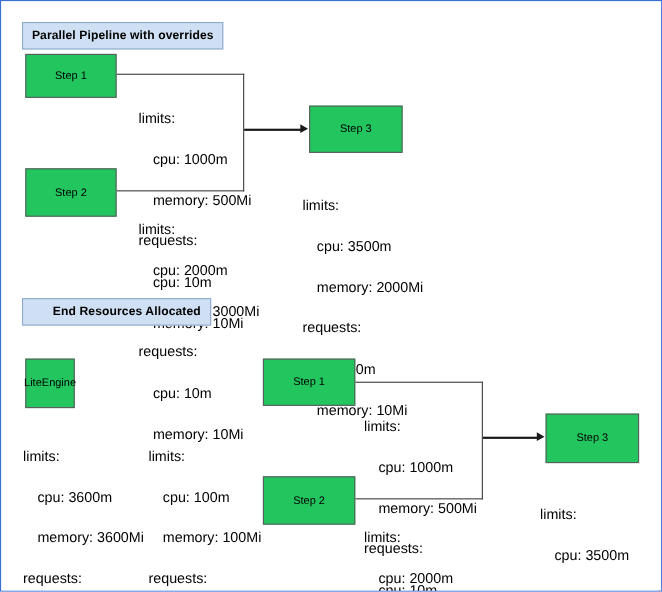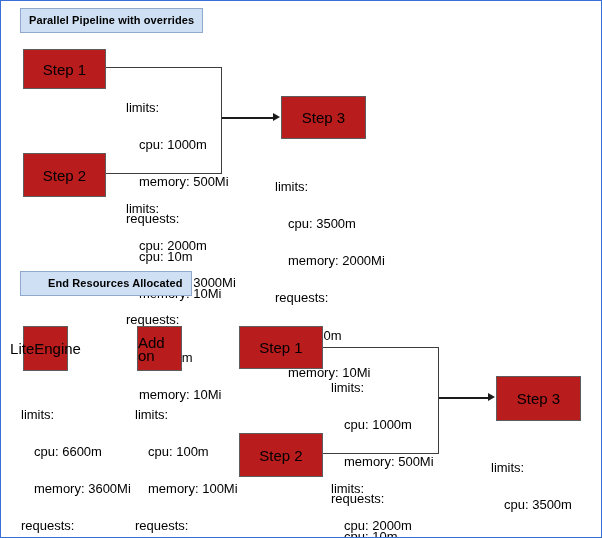--- a/index.html
+++ b/index.html
@@ -28,27 +28,27 @@
     font-size: 11px;
     line-height: 12px;
     padding: 5px 8px 6px 8px;
     box-sizing: border-box;
     white-space: nowrap;
     letter-spacing: 0.1px;
   }
   .node {
     position: absolute;
     border: 1.4px solid #5d5d5d;
-    background: #b91c1c;
+    background: #22c55e;
     box-sizing: border-box;
     display: flex;
     align-items: center;
     justify-content: center;
     text-align: left;
-    font-size: 15px;
+    font-size: 10px;
     color: #000000;
     line-height: 13px;
   }
   .node span { display: block; }
   .res-block {
     position: absolute;
     font-size: 13px;
     line-height: 12.4px;
     color: #000000;
     white-space: pre;
@@ -73,21 +73,21 @@
     position: absolute;
     height: 1.6px;
     background: #1a1a1a;
   }
 </style>
 </head>
 <body>
 
 <div id="canvas">
 
-  <div class="section-title" style="left:19px; top:7px;">Parallel Pipeline with  overrides</div>
+  <div class="section-title" style="left:19px; top:19px;">Parallel Pipeline with  overrides</div>
 
   <div class="conn h" style="left:105px; top:66px; width:116px;"></div>
   <div class="conn v" style="left:220px; top:66px; height:107px;"></div>
   <div class="conn h" style="left:105px; top:172px; width:116px;"></div>
   <div class="arrow-line" style="left:221px; top:116px; width:52px;"></div>
   <div class="arrowhead" style="left:272px; top:112.3px;"></div>
 
   <div class="node" style="left:22px; top:48px; width:83px; height:40px;">
     <span>Step 1</span>
   </div>
@@ -133,39 +133,36 @@
   <div class="conn v" style="left:437px; top:346px; height:107px;"></div>
   <div class="conn h" style="left:322px; top:452px; width:116px;"></div>
   <div class="arrow-line" style="left:438px; top:396px; width:50px;"></div>
   <div class="arrowhead" style="left:487px; top:392.3px;"></div>
 
   <div class="node" style="left:22px; top:325px; width:45px; height:45px; ">
     <span>Lite</span>
     <span>Engine</span>
   </div>
 
-  <div class="node" style="left:136px; top:325px; width:45px; height:45px;">
-    <span>Add on</span>
-  </div>
 
   <div class="node" style="left:238px; top:325px; width:84px; height:43px;">
     <span>Step 1</span>
   </div>
 
   <div class="node" style="left:238px; top:432px; width:84px; height:44px;">
     <span>Step 2</span>
   </div>
 
   <div class="node" style="left:495px; top:375px; width:85px; height:45px;">
     <span>Step 3</span>
   </div>
 
   <div class="res-block" style="left:20px; top:383px;">
     <span class="hdr">limits:</span>
-    <span class="ind">cpu: 6600m</span>
+    <span class="ind">cpu: 3600m</span>
     <span class="ind">memory: 3600Mi</span>
     <span class="hdr">requests:</span>
     
     
   </div>
 
   <div class="res-block" style="left:134px; top:383px;">
     <span class="hdr">limits:</span>
     <span class="ind">cpu: 100m</span>
     <span class="ind">memory: 100Mi</span>

